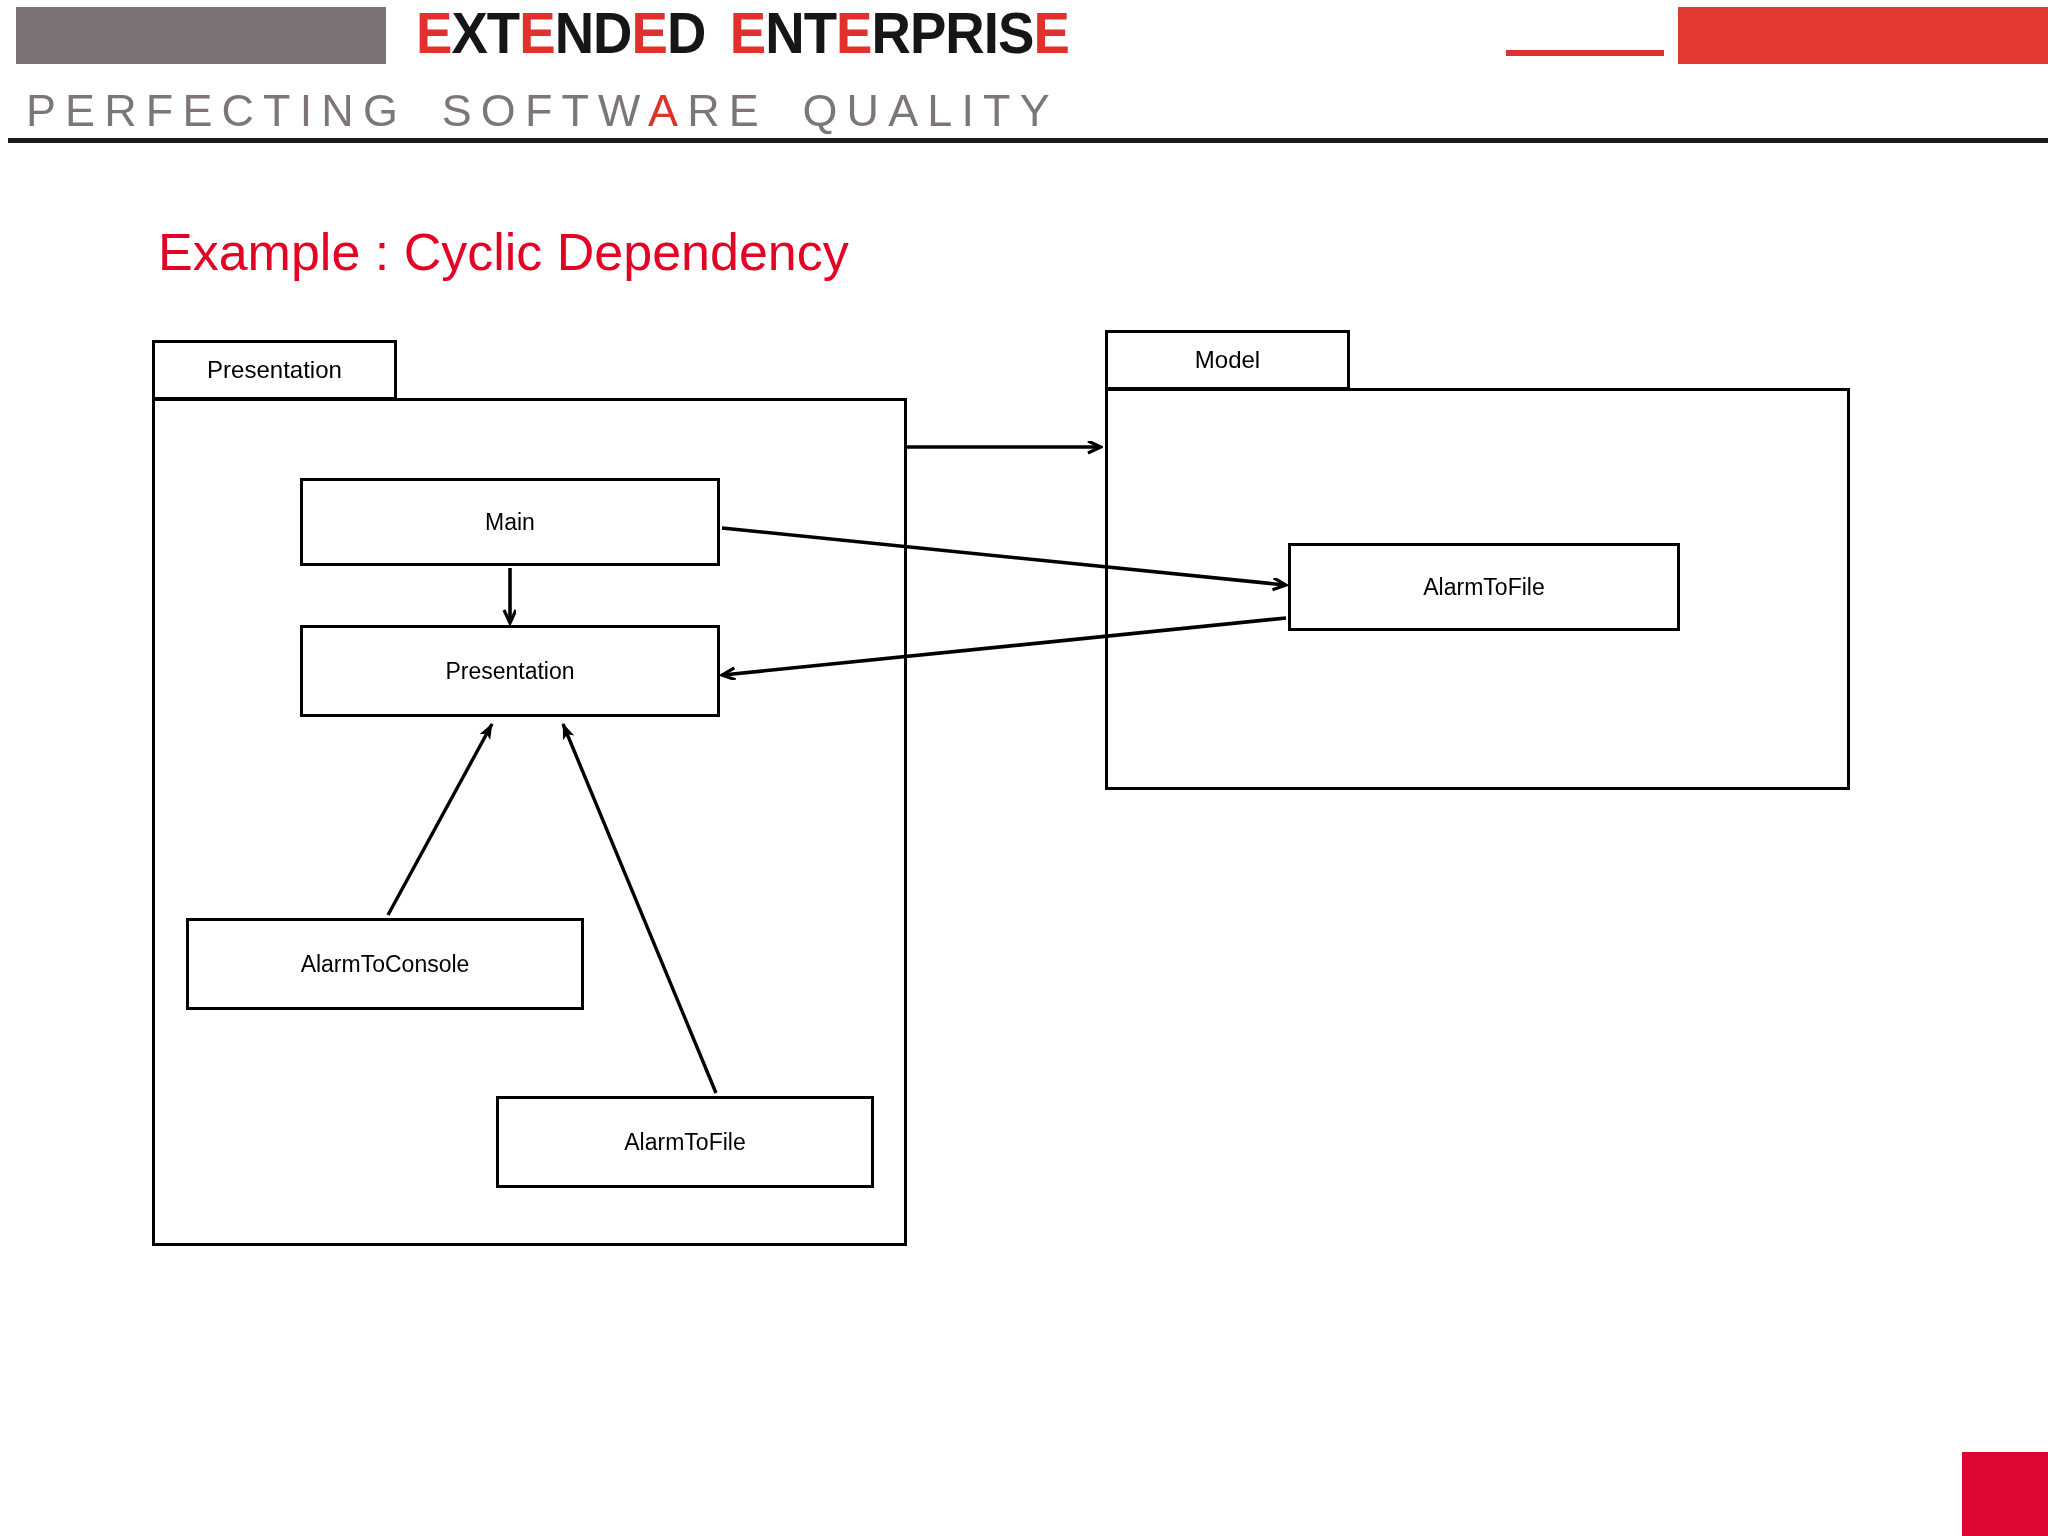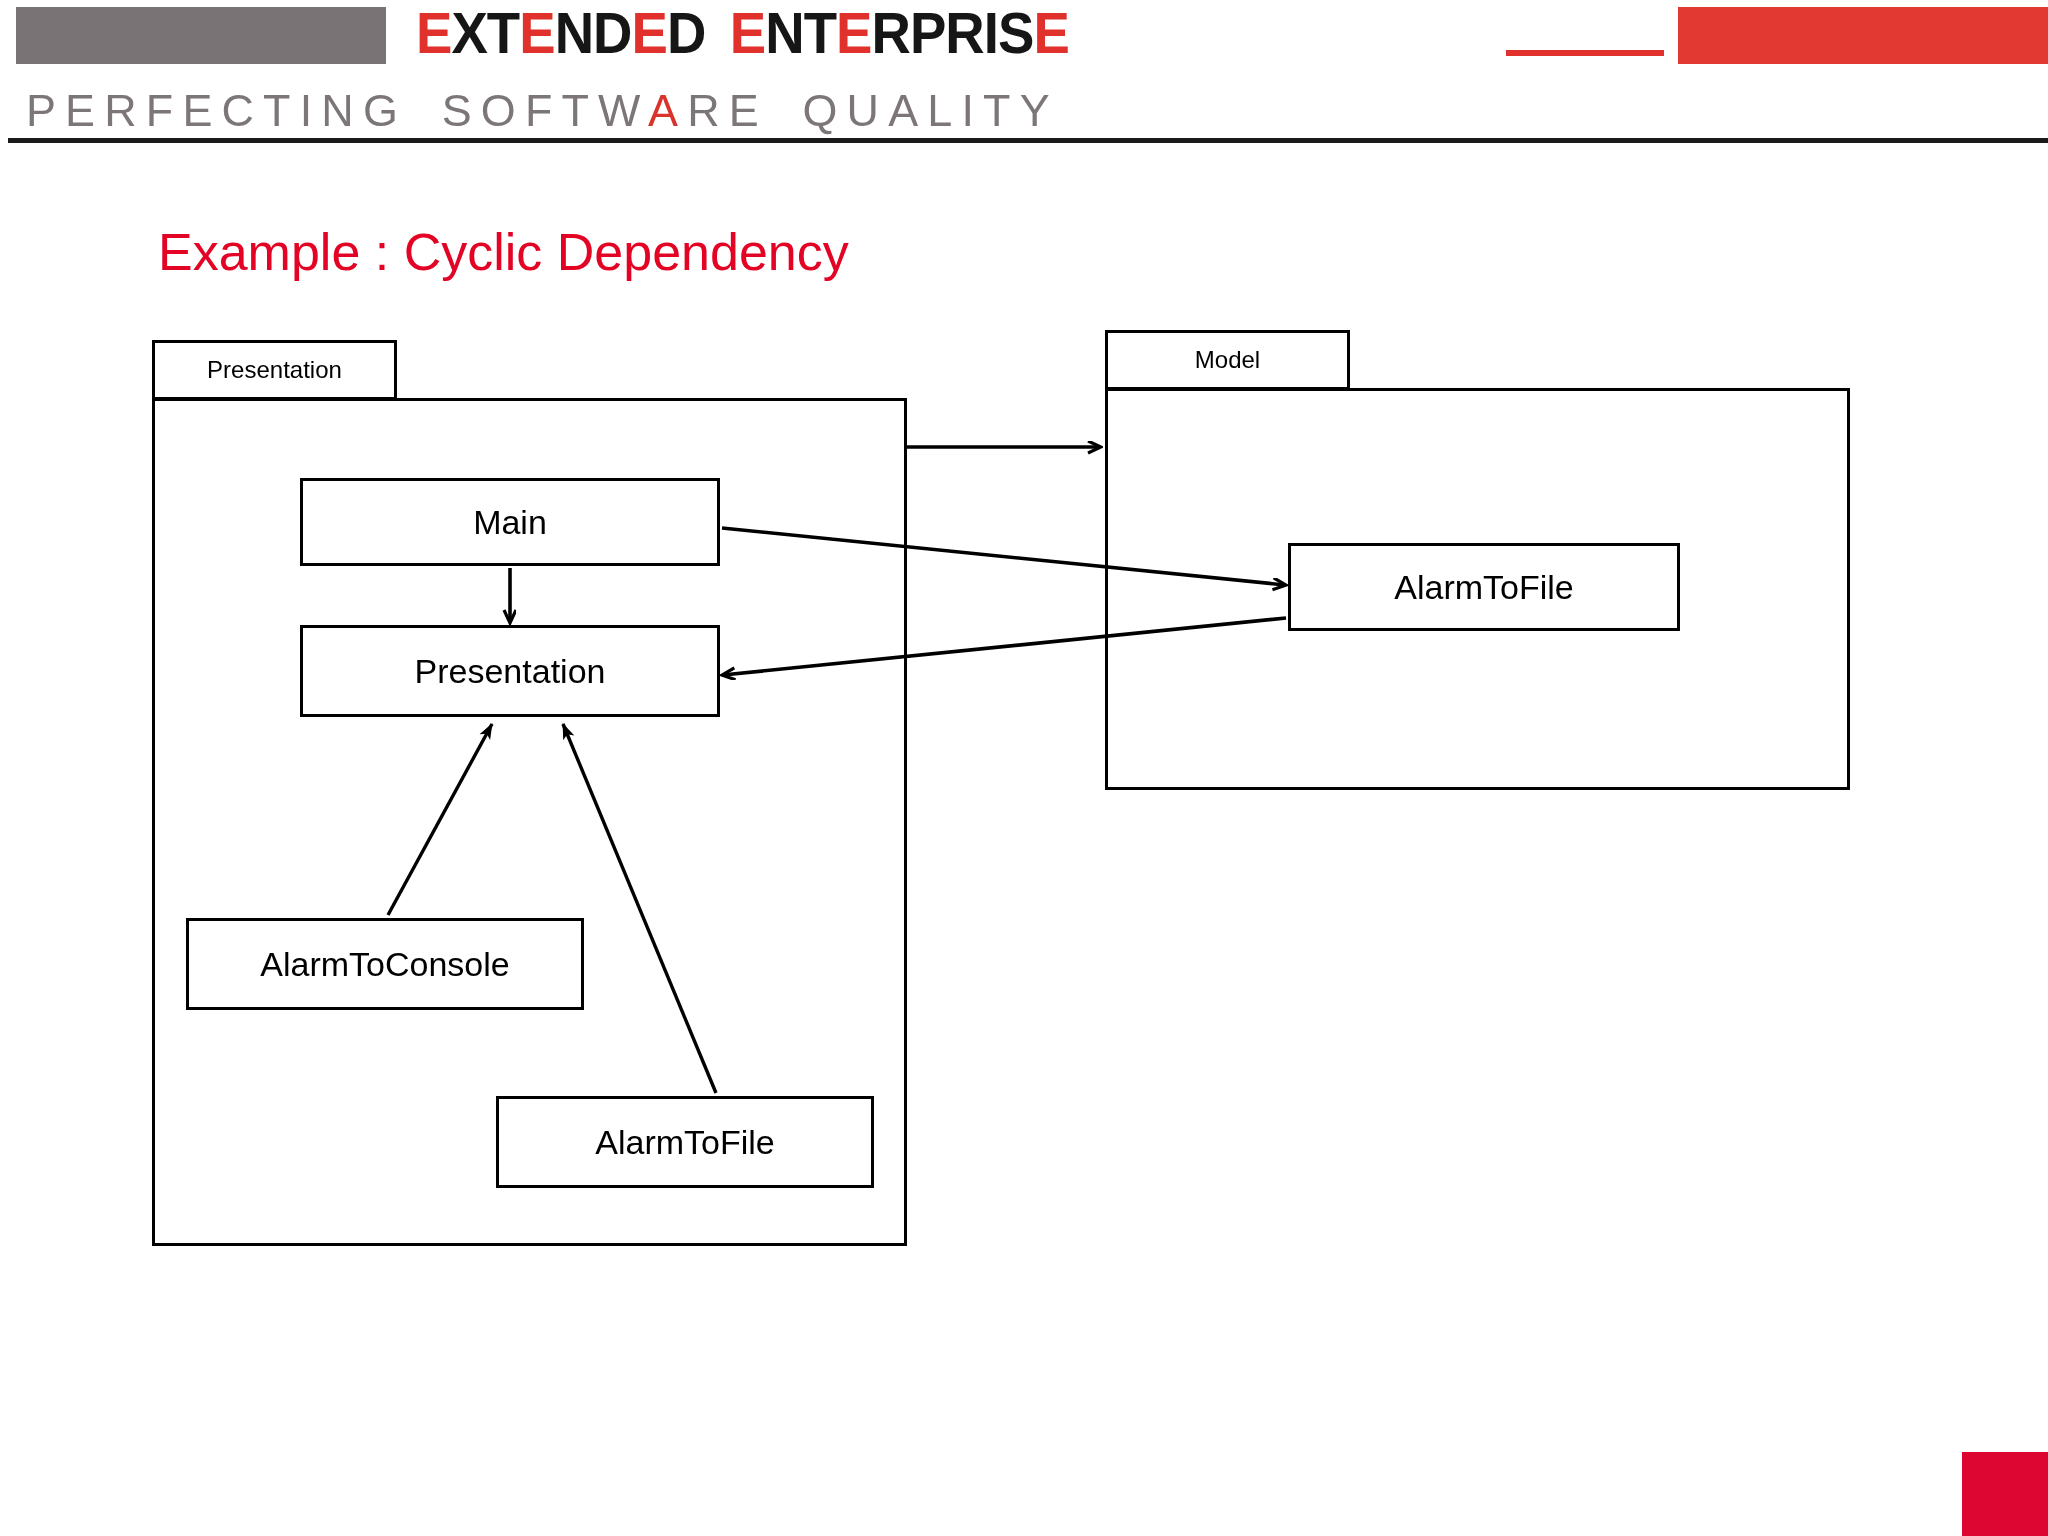--- a/index.html
+++ b/index.html
@@ -116,21 +116,21 @@
     z-index: 1;
   }
   .cls-box {
     position: absolute;
     box-sizing: border-box;
     border: 3px solid #000;
     background: #fff;
     display: flex;
     align-items: center;
     justify-content: center;
-    font-size: 34px;
+    font-size: 23px;
     color: #000;
     z-index: 4;
   }
   #edges {
     position: absolute;
     left: 0; top: 0;
     width: 2048px; height: 1536px;
     z-index: 5;
     pointer-events: none;
   }

